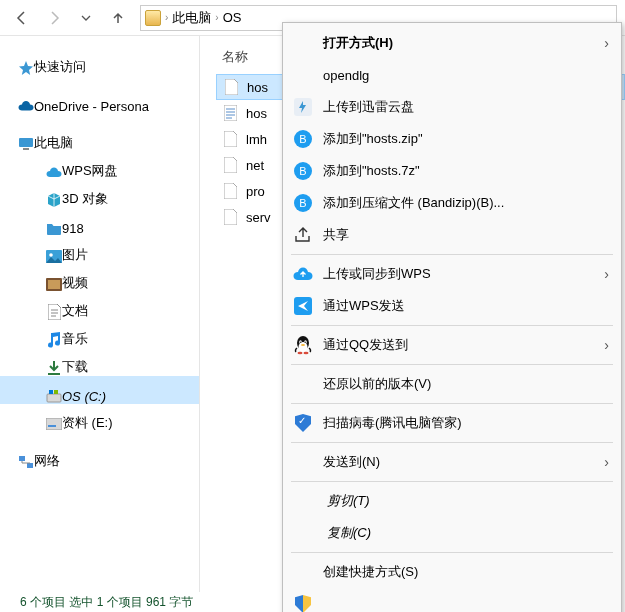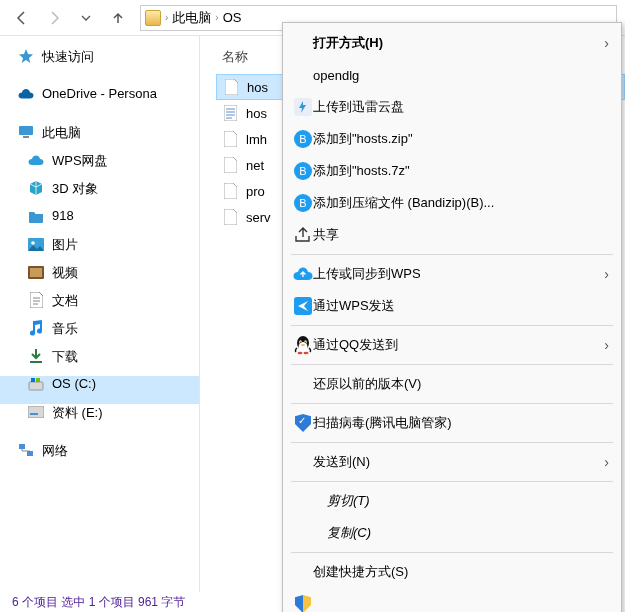--- a/index.html
+++ b/index.html
@@ -6,32 +6,32 @@
 body{width:625px;height:612px;overflow:hidden;background:#fff;color:#000;position:relative;}
 .toolbar{height:36px;border-bottom:1px solid #e5e5e5;display:flex;align-items:center;padding:0 8px;gap:4px;}
 .nav-btn{width:28px;height:28px;display:flex;align-items:center;justify-content:center;color:#555;}
 .nav-btn.disabled{color:#bbb;}
 .up-btn{width:28px;height:28px;display:flex;align-items:center;justify-content:center;color:#555;margin-right:4px;}
 .addr{flex:1;height:26px;border:1px solid #ccc;display:flex;align-items:center;padding:0 4px;gap:4px;background:#fff;}
 .addr .folder-ic{width:16px;height:16px;background:linear-gradient(#ffe9a6,#e8b64f);border:1px solid #caa23a;border-radius:2px;}
 .addr .sep{color:#888;font-size:10px;}
 .main{display:flex;height:556px;}
 .sidebar{width:200px;border-right:1px solid #e5e5e5;padding:12px 0 0 0;overflow:hidden;}
-.side-item{height:28px;display:flex;align-items:flex-start;padding-left:18px;gap:8px;white-space:nowrap;}
-.side-item.lvl2{padding-left:28px;}
-.side-item.sel{background:#cce8ff;}
+.side-item{height:28px;display:flex;align-items:flex-end;padding-left:18px;white-space:nowrap;}
+.side-item.lvl2{padding-left:46px;}
+.side-item.sel{background:#cce8ff;font-style:italic;}
 .side-spacer{height:10px;}
 .ic{width:16px;height:16px;display:inline-flex;align-items:center;justify-content:center;flex:none;}
 .content{flex:1;padding:8px 0 0 16px;}
 .col-head{color:#444;padding:4px 0 8px 6px;}
 .file-row{height:26px;display:flex;align-items:center;gap:8px;padding-left:6px;}
 .file-row.sel{background:#cce8ff;border:1px solid #99d1ff;}
-.status{position:absolute;bottom:0;left:0;height:20px;padding:2px 12px;color:#4c1d95;font-size:12px;}
+.status{position:absolute;bottom:0;left:0;height:20px;padding:2px 20px;color:#14532d;font-size:12px;}
 .ctx{position:absolute;top:22px;left:282px;width:340px;background:#f9f9f9;border:1px solid #bfbfbf;box-shadow:2px 2px 6px rgba(0,0,0,.25);padding:4px 0;}
-.ctx-item{height:32px;display:flex;align-items:center;padding:0 12px 0 10px;}
+.ctx-item{height:32px;display:flex;align-items:center;padding:0 12px 0 10px;gap:10px;}
 .ctx-item .lbl{flex:1;white-space:nowrap;}
 .ctx-item .arrow{color:#555;font-size:14px;}
 .ctx-item.bold .lbl{font-weight:600;}
 .ctx-item.indent{padding-left:44px;font-style:italic;}
 .ctx-sep{height:1px;background:#d8d8d8;margin:3px 8px;}
 .ctx-ic{width:20px;height:20px;display:flex;align-items:center;justify-content:center;flex:none;}
 .circ-blue{width:18px;height:18px;border-radius:50%;background:#1e9df0;color:#fff;font-size:11px;display:flex;align-items:center;justify-content:center;}
 .shield-y{width:16px;height:18px;background:linear-gradient(90deg,#2d7bd6 50%,#f7c441 50%);clip-path:polygon(50% 0,100% 12%,100% 55%,50% 100%,0 55%,0 12%);}
 .shield-b{width:16px;height:18px;background:#2d7bd6;clip-path:polygon(50% 0,100% 12%,100% 55%,50% 100%,0 55%,0 12%);position:relative;}
 .shield-b::after{content:"✓";position:absolute;color:#fff;font-size:10px;left:3px;top:1px;}

